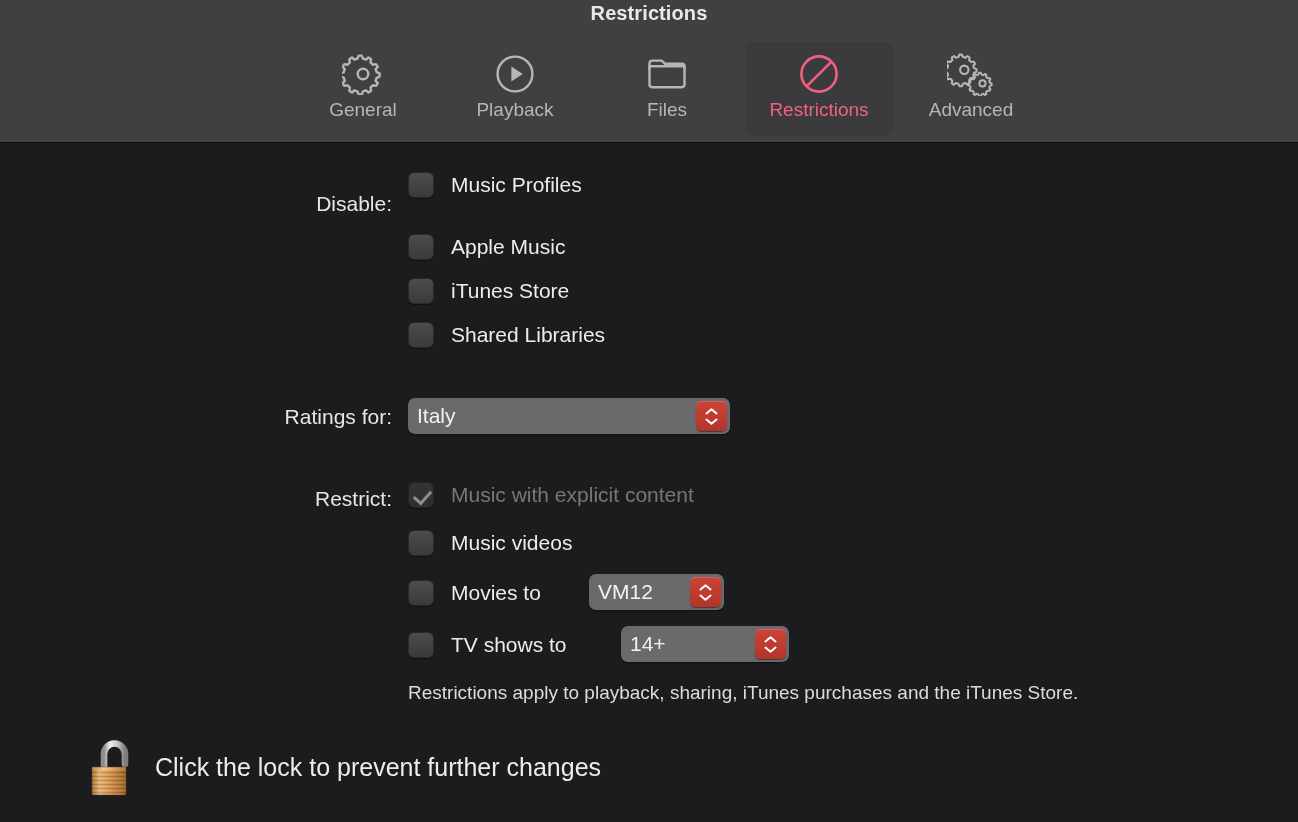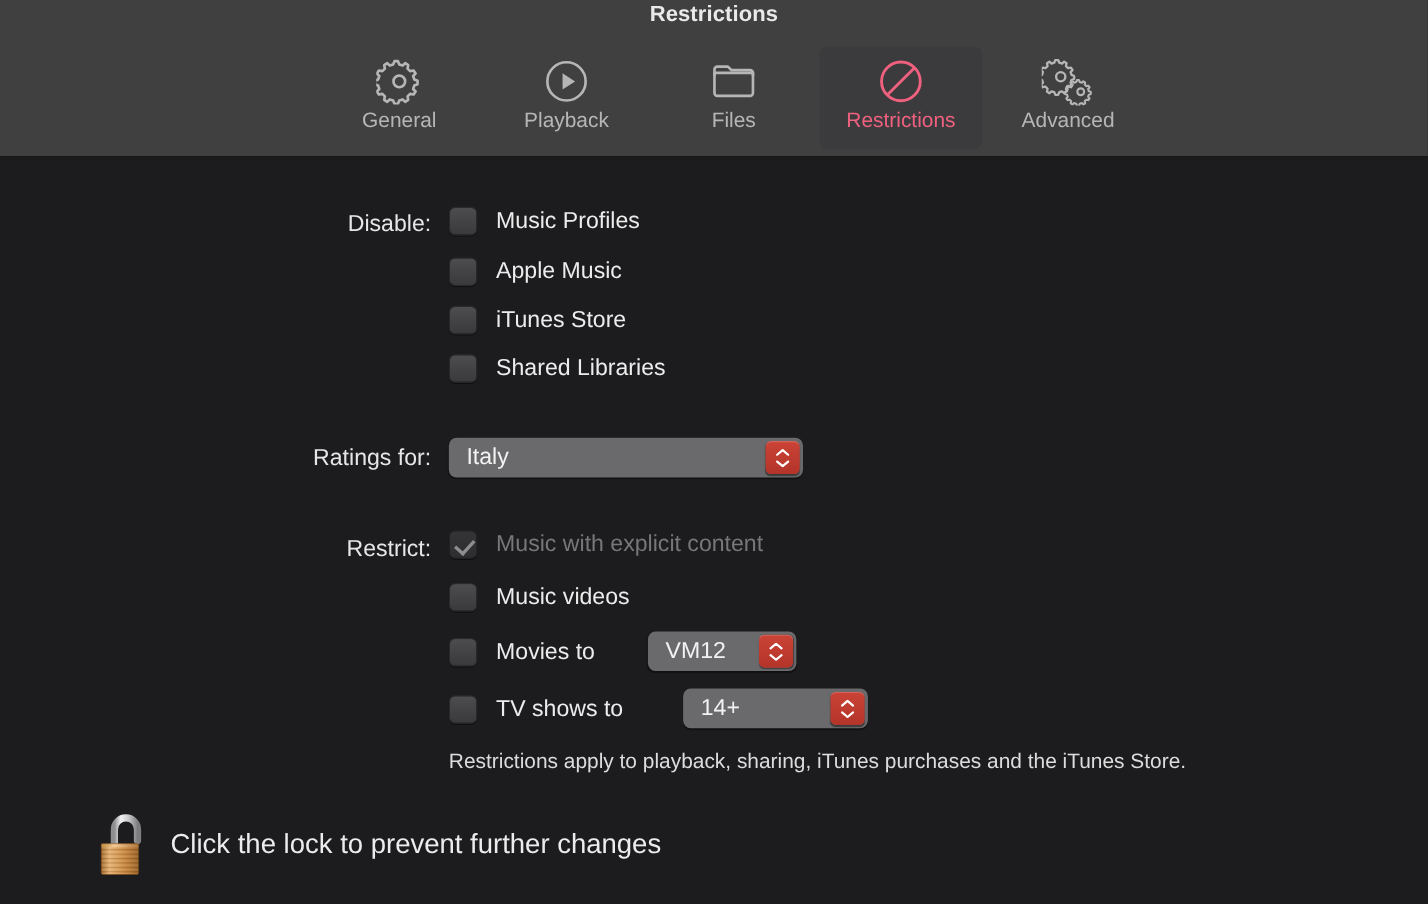--- a/index.html
+++ b/index.html
@@ -98,21 +98,21 @@
   
   .popup {
     height: 36px; border-radius: 7px;
     background: #6a6a6c;
     display: inline-flex; align-items: center;
     position: relative;
     box-shadow: 0 1px 1px rgba(0,0,0,.4);
   }
   .popup .pval {
     font-size: 21px; color: #f2f2f3;
-    padding-left: 16px; white-space: nowrap;
+    padding-left: 9px; white-space: nowrap;
   }
   .stepper {
     position: absolute; right: 3px; top: 3px;
     width: 31px; height: 30px; border-radius: 5px;
     background: linear-gradient(180deg, #cb4336 0%, #b3342a 100%);
     box-shadow: 0 1px 1px rgba(0,0,0,.45), inset 0 1px 0 rgba(255,255,255,.18);
     display: flex; flex-direction: column;
     align-items: center; justify-content: center;
     gap: 3px;
   }
@@ -195,21 +195,21 @@
       <span class="tlabel">Advanced</span>
     </div>
 
   </div>
 </div>
 
 <div class="content">
 
   <div class="rowlabel" style="left:192px; top:48px; width:200px;">Disable:</div>
 
-  <div class="row" style="left:408px; top:44px;">
+  <div class="row" style="left:408px; top:28px;">
     <span class="cb"></span>
     <span class="cblabel">Music Profiles</span>
   </div>
 
   <div class="row" style="left:408px; top:90px;justify-content:space-between;">
     <span class="cb"></span>
     <span class="cblabel">Apple Music</span>
   </div>
 
   <div class="row" style="left:408px; top:134px;">

